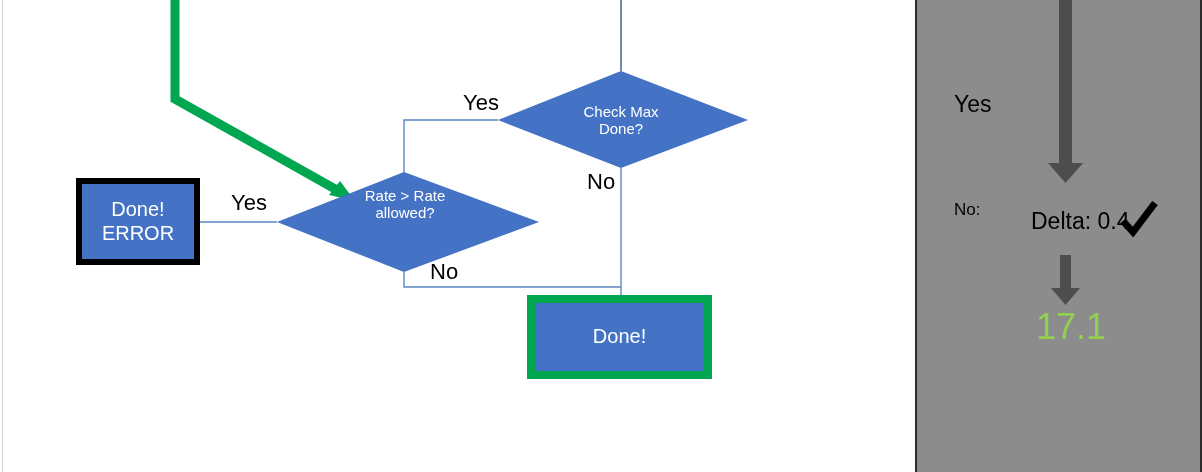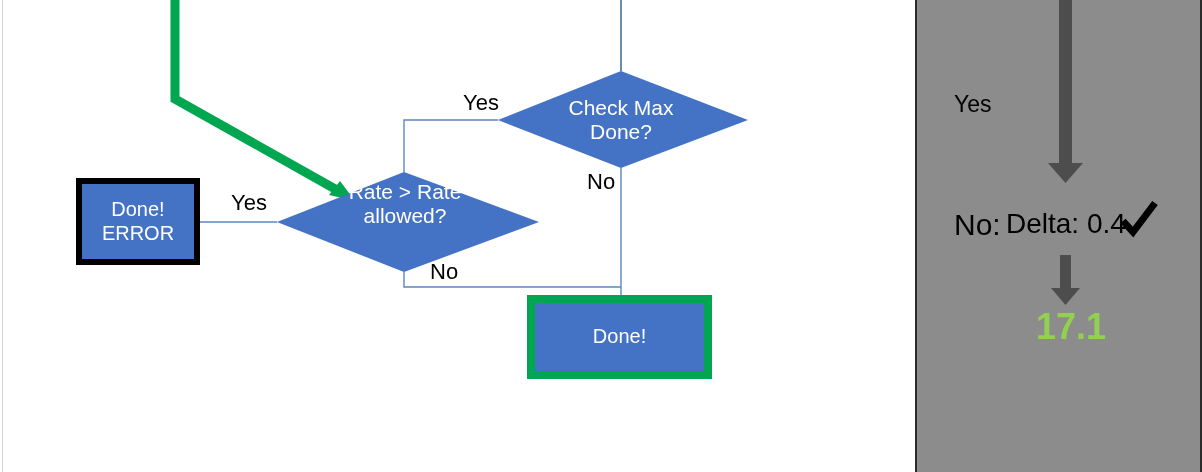--- a/index.html
+++ b/index.html
@@ -46,36 +46,36 @@
     box-sizing:border-box;
   }
   #done-label{
     left:527px;top:295px;width:185px;height:84px;
     font-size:20px;
   }
 
   .edge-label{
     position:absolute;color:#000000;font-size:22px;white-space:nowrap;
   }
-  .diamond-label{font-size:21px;}
+  .diamond-label{font-size:15px;}
 
   
   #right-panel{
     left:915px;top:0;width:287px;height:472px;
     background:#8C8C8C;
     border-left:2px solid #2b2b2b;
     border-right:2px solid #2b2b2b;
     box-sizing:border-box;
   }
   #panel-svg{position:absolute;left:0;top:0;width:287px;height:472px;}
   .panel-text{position:absolute;color:#000000;white-space:nowrap;}
   #panel-yes{left:37px;top:91px;font-size:23px;}
-  #panel-no{left:37px;top:208px;font-size:30px;}
-  #panel-delta{left:89px;top:208px;font-size:28px;}
-  #panel-result{left:119px;top:306px;font-size:36px;font-weight:bold;color:#92D050;}
+  #panel-no{left:37px;top:200px;font-size:17px;}
+  #panel-delta{left:114px;top:208px;font-size:23px;}
+  #panel-result{left:119px;top:306px;font-size:36px;font-weight:normal;color:#92D050;}
 </style>
 </head>
 <body>
 
 <div id="stage" class="abs">
 
   <div id="flow-canvas" class="abs">
 
     <div id="left-rule" class="abs"></div>
 

